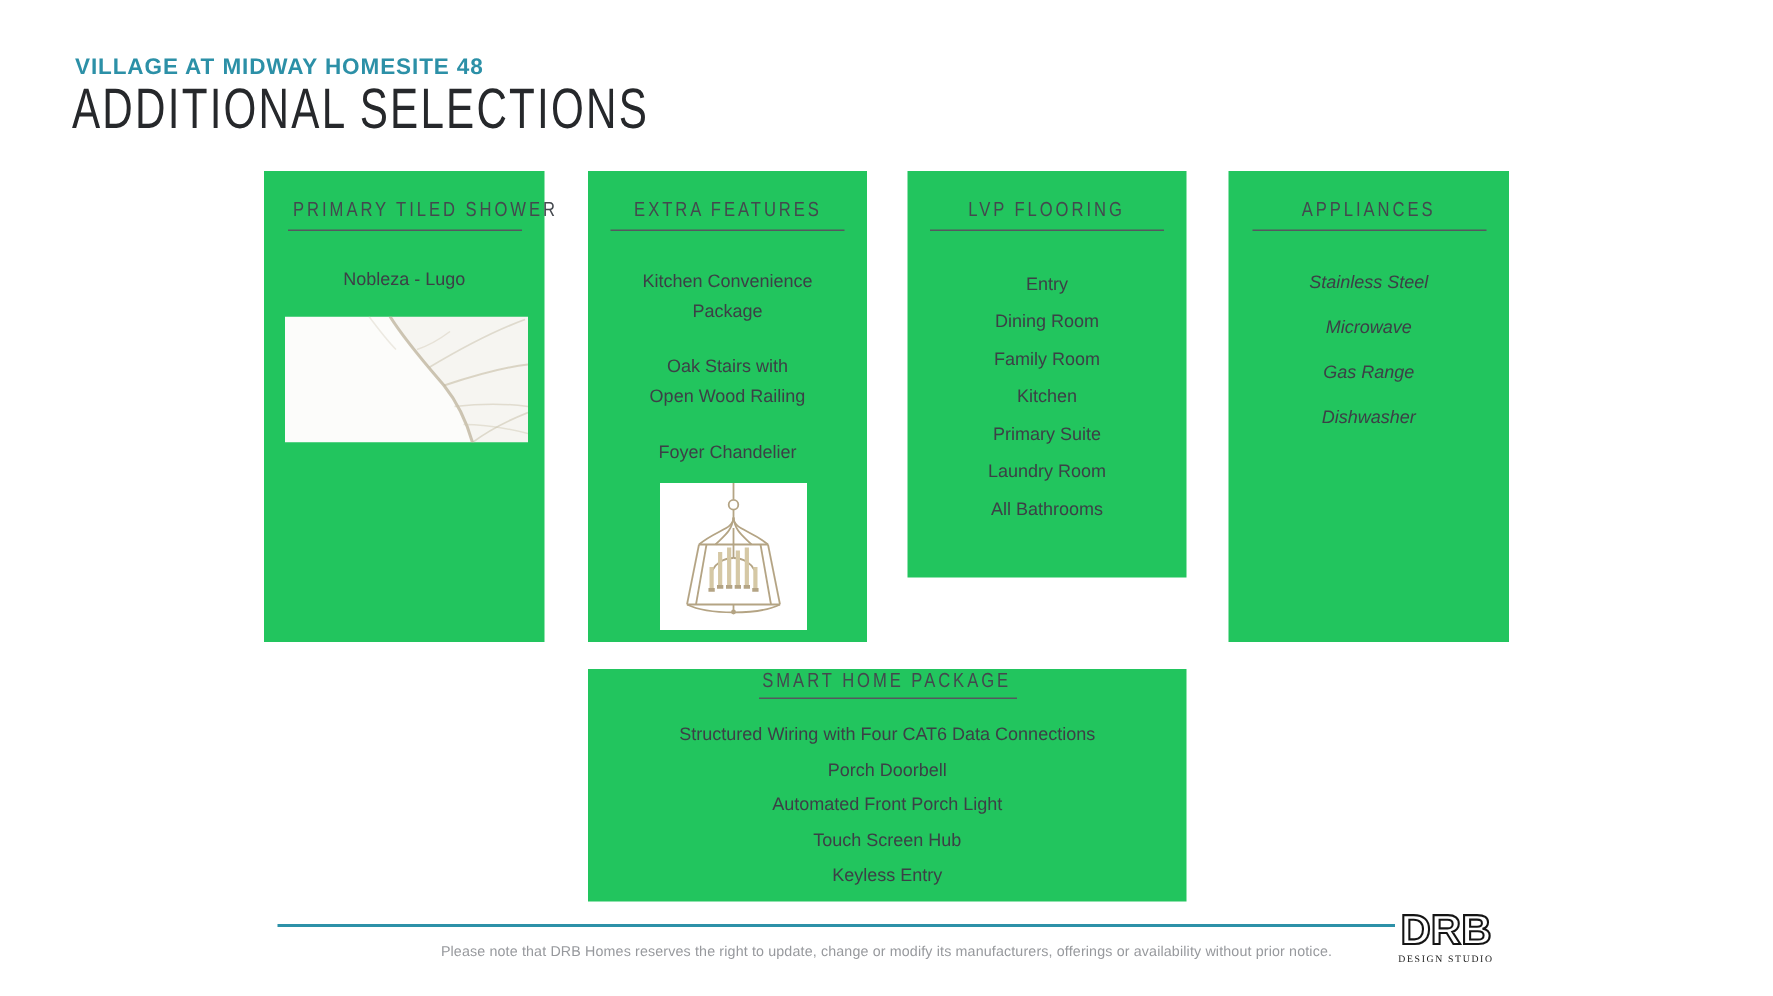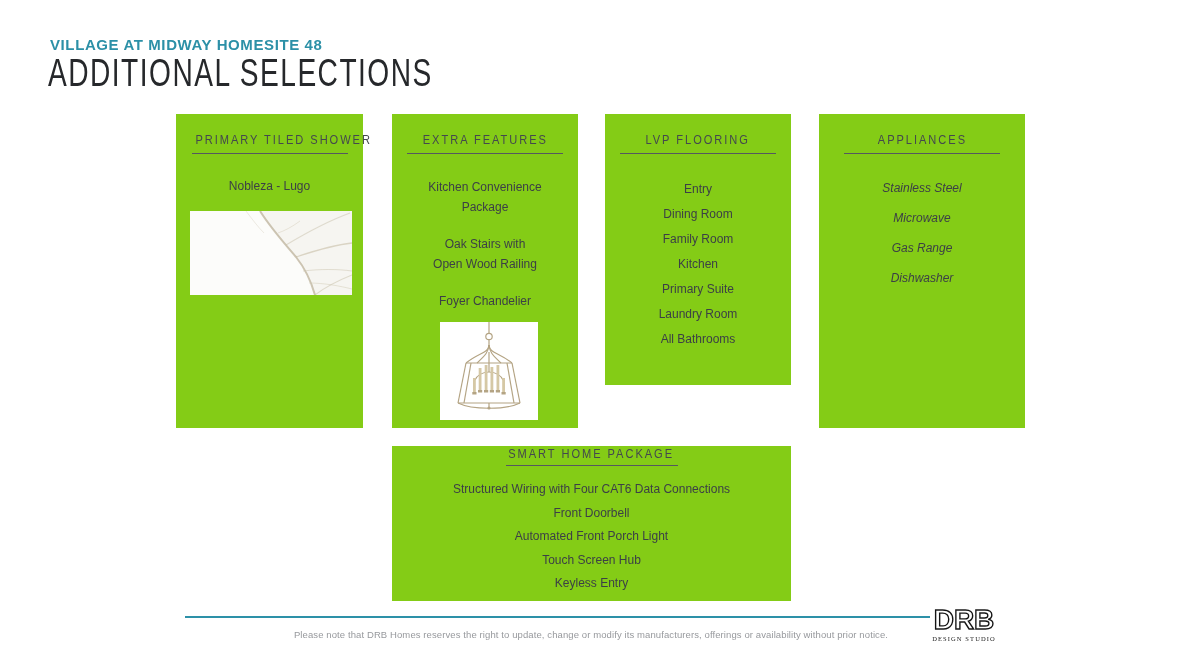--- a/index.html
+++ b/index.html
@@ -20,26 +20,26 @@
     position:absolute;left:48px;top:52px;margin:0;
     font-size:38px;font-weight:400;color:#26282B;white-space:nowrap;
   }
   .main-title span{
     display:inline-block;transform:scaleX(0.74);transform-origin:left center;
     letter-spacing:2px;
   }
 
   
   .panel{
-    position:absolute;top:114px;height:314px;background:#84cc16;
+    position:absolute;top:114px;height:314px;background:#22c55e;
   }
   #panel-shower{left:176px;width:187px;}
   #panel-extra{left:392px;width:186px;}
   #panel-lvp{left:605px;width:186px;height:271px;}
-  #panel-appliances{left:819px;width:206px;}
+  #panel-appliances{left:819px;width:187px;}
   #panel-smart{left:392px;top:446px;width:399px;height:155px;}
 
   .panel-title{
     text-align:center;padding-top:18px;color:#44484E;font-size:13.5px;
     white-space:nowrap;
   }
   .panel-title span{
     display:inline-block;transform:scaleX(0.82);transform-origin:center;
     letter-spacing:2.4px;font-weight:400;
   }
@@ -186,21 +186,21 @@
       <div class="item">Gas Range</div>
       <div class="item">Dishwasher</div>
     </div>
   </section>
 
   <section class="panel" id="panel-smart">
     <div class="panel-title"><span>SMART HOME PACKAGE</span></div>
     <div class="rule"></div>
     <div class="items smart-items">
       <div class="item">Structured Wiring with Four CAT6 Data Connections</div>
-      <div class="item">Front Doorbell</div>
+      <div class="item">Porch Doorbell</div>
       <div class="item">Automated Front Porch Light</div>
       <div class="item">Touch Screen Hub</div>
       <div class="item">Keyless Entry</div>
     </div>
   </section>
 
   <div class="teal-line"></div>
   <div class="disclaimer">Please note that DRB Homes reserves the right to update, change or modify its manufacturers, offerings or availability without prior notice.</div>
   <div class="logo">
     <svg width="72" height="44" viewBox="0 0 72 44" xmlns="http://www.w3.org/2000/svg">

